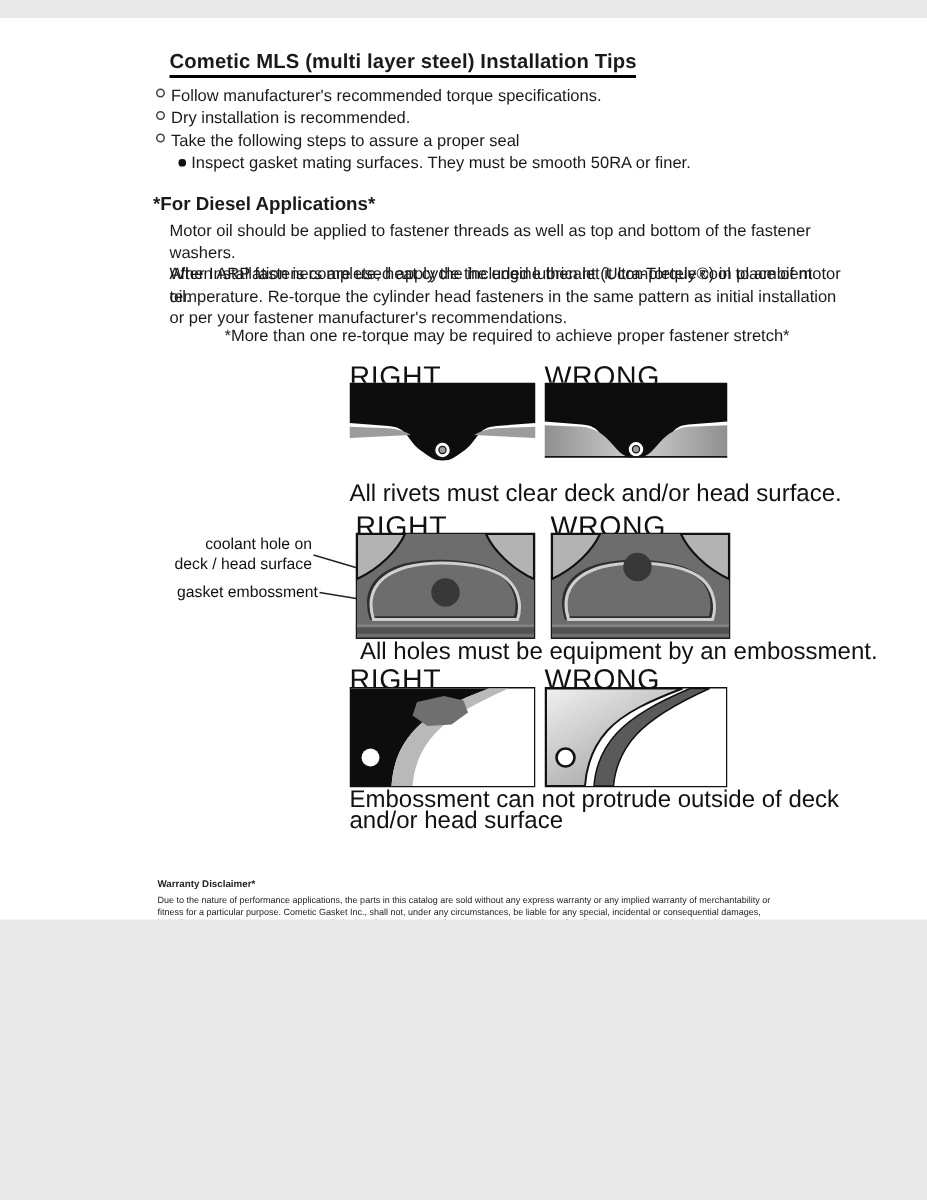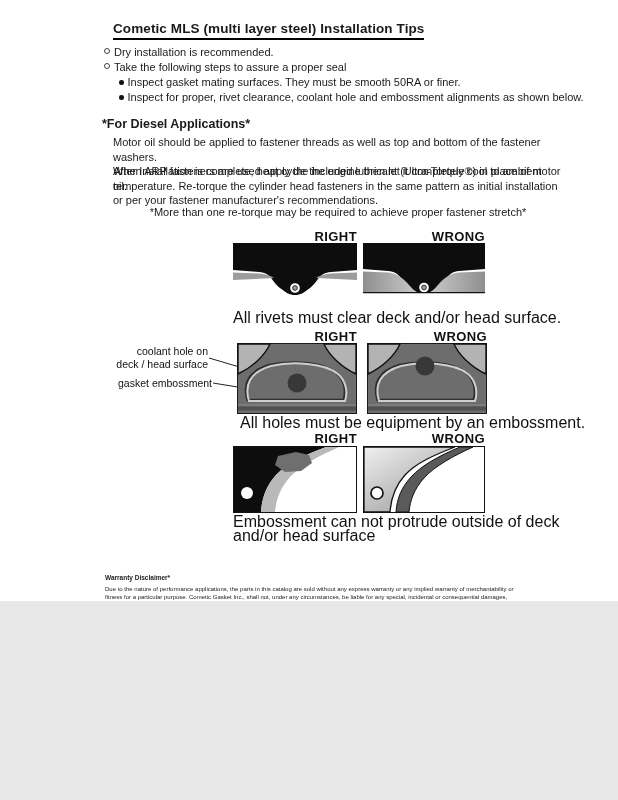--- a/index.html
+++ b/index.html
@@ -1,17 +1,17 @@
 <!DOCTYPE html>
 <html><head>
 <meta charset="utf-8">
 <style>
   html,body { margin:0; padding:0; background:#e8e8e8; }
   .page {
-    position:relative; width:618px; height:601px; margin:0 auto;
+    position:relative; width:618px; height:601px; margin:12px auto;
     background:#ffffff; overflow:hidden;
     font-family:"Liberation Sans", sans-serif; color:#1a1a1a;
     -webkit-font-smoothing:antialiased;
   }
   .abs { position:absolute; }
   .title {
     left:113px; top:21px; font-size:13.5px; font-weight:bold;
     border-bottom:2px solid #000; padding-bottom:2px; letter-spacing:0.1px;
   }
   .tips { left:104px; top:45px; font-size:11px; line-height:15px; }
@@ -23,41 +23,41 @@
   }
   .dot {
     display:inline-block; width:4.5px; height:4.5px; background:#111;
     border-radius:50%; margin-right:4px; vertical-align:1.5px;
   }
   .h2 { left:102px; top:117px; font-size:12.5px; font-weight:bold; }
   .para { left:113px; font-size:11px; line-height:14.6px; white-space:pre-line; width:450px; }
   .p1 { top:135px; }
   .p2 { top:164px; }
   .p3 { top:205px;text-align:center; }
-  .dlabel { font-size:13px; font-weight:700; color:#111; text-align:right; letter-spacing:0.4px; }
+  .dlabel { font-size:19px; font-weight:400; color:#111; text-align:left; letter-spacing:0.4px; }
   .caption { font-size:16px; color:#111; white-space:pre-line; line-height:13.5px; }
   .dimg svg { display:block; }
   .callout { font-size:10.5px; line-height:13px; text-align:right; color:#111; white-space:pre-line; }
   .warranty { left:105px; top:574px; width:436px; font-size:6px; line-height:7.25px; color:#222; }
   .warranty .wh { font-size:6.5px; font-weight:bold; margin:0 0 5px 0; }
   .warranty p { margin:0 0 6.5px 0; white-space:pre-line; }
   .footer { left:390px; top:756px; font-size:13px; color:#b91c1c; letter-spacing:0.3px; }
 </style>
 </head>
 <body>
 
 <div class="page">
 
   <div class="abs title">Cometic MLS (multi layer steel) Installation Tips</div>
 
   <div class="abs tips">
+    <div class="tip l1"><span class="ring"></span><span>Follow manufacturer's recommended torque specifications.</span></div>
     <div class="tip l1"><span class="ring"></span><span>Dry installation is recommended.</span></div>
     <div class="tip l1"><span class="ring"></span><span>Take the following steps to assure a proper seal</span></div>
     <div class="tip l2"><span class="dot"></span><span>Inspect gasket mating surfaces.  They must be smooth 50RA or finer.</span></div>
-    <div class="tip l2"><span class="dot"></span><span>Inspect for proper, rivet clearance, coolant hole and embossment alignments as shown below.</span></div>
   </div>
 
   <div class="abs h2">*For Diesel Applications*</div>
   <div class="abs para p1">Motor oil should be applied to fastener threads as well as top and bottom of the fastener washers.
 When ARP fasteners are used apply the included lubricant (Ultra-Torque®) in place of motor oil.</div>
   <div class="abs para p2">After Installation is complete, heat cycle the engine then let it completely cool to ambient
 temperature. Re-torque the cylinder head fasteners in the same pattern as initial installation
 or per your fastener manufacturer's recommendations.</div>
   <div class="abs para p3">*More than one re-torque may be required to achieve proper fastener stretch*</div>
 

